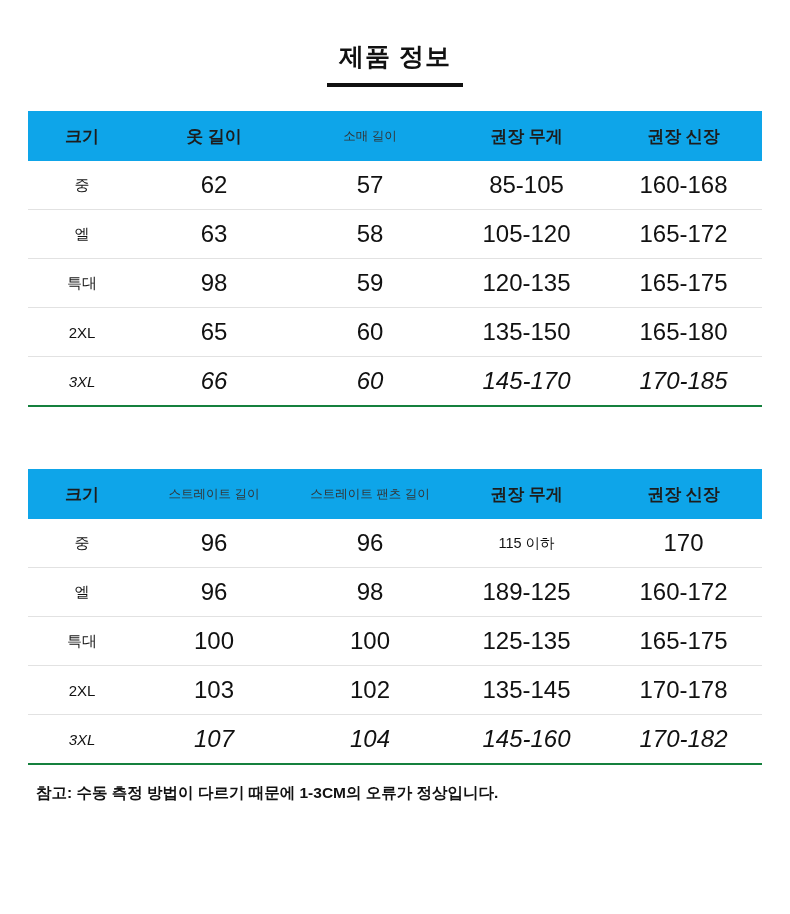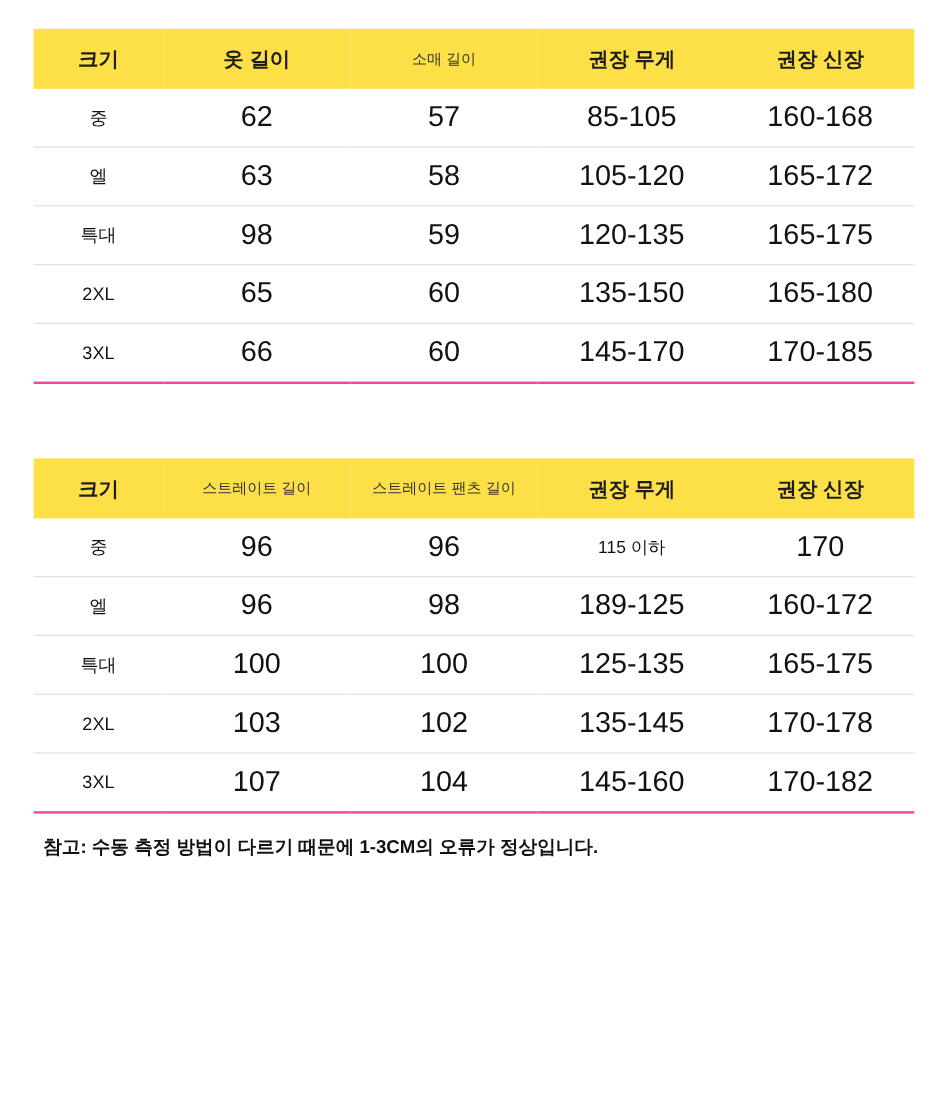--- a/index.html
+++ b/index.html
@@ -52,42 +52,43 @@
     width: 734px;
     border-collapse: collapse;
     table-layout: fixed;
   }
   table.size-table th,
   table.size-table td {
     text-align: center;
     vertical-align: middle;
   }
   table.size-table thead th {
-    background: #fde047;
+    background: #0ea5e9;
     height: 48px;
     font-weight: 700;
     color: #1d1d1d;
     border: none;
   }
   table.size-table thead th.th-main {
     font-size: 17px;
   }
   table.size-table thead th.th-small {
     font-size: 12.5px;
     font-weight: 400;
     color: #333;
   }
   table.size-table tbody td {
     height: 46px;
     border-bottom: 1px solid #e2e2e2;
     font-size: 24px;
     color: #111;
   }
   table.size-table tbody tr:last-child td {
-    border-bottom: 2px solid #ec4899;
+    border-bottom: 2px solid #15803d;
+    font-style: italic;
   }
   table.size-table tbody td.col-size {
     font-size: 15px;
   }
   table.size-table tbody td.small-val {
     font-size: 14.5px;
   }
 
   
   col.c1 { width: 108px; }
@@ -107,20 +108,23 @@
     font-size: 15.5px;
     font-weight: 700;
     color: #111;
   }
 </style>
 </head>
 <body>
 
 <div class="page">
 
+  <div class="title-wrap">
+    <div class="title">제품 정보</div>
+  </div>
 
 
   <div class="table-block first">
     <table class="size-table">
       <colgroup>
         <col class="c1">
           <col class="c2">
           <col class="c3">
           <col class="c4">
           <col class="c5">

